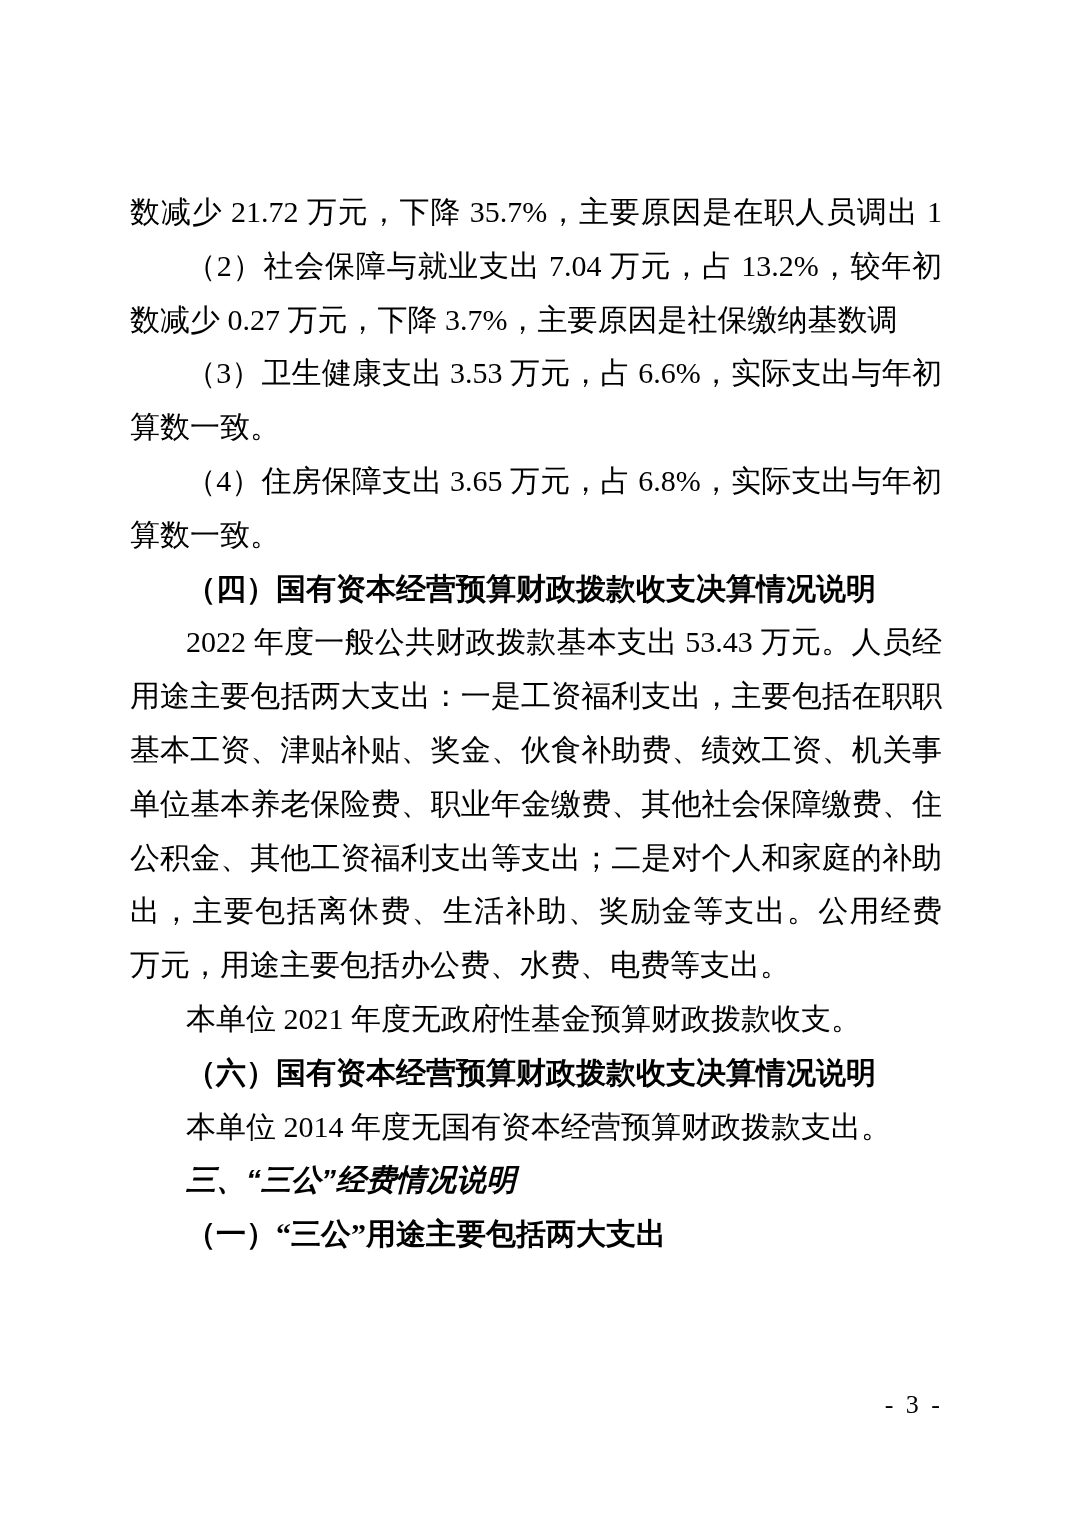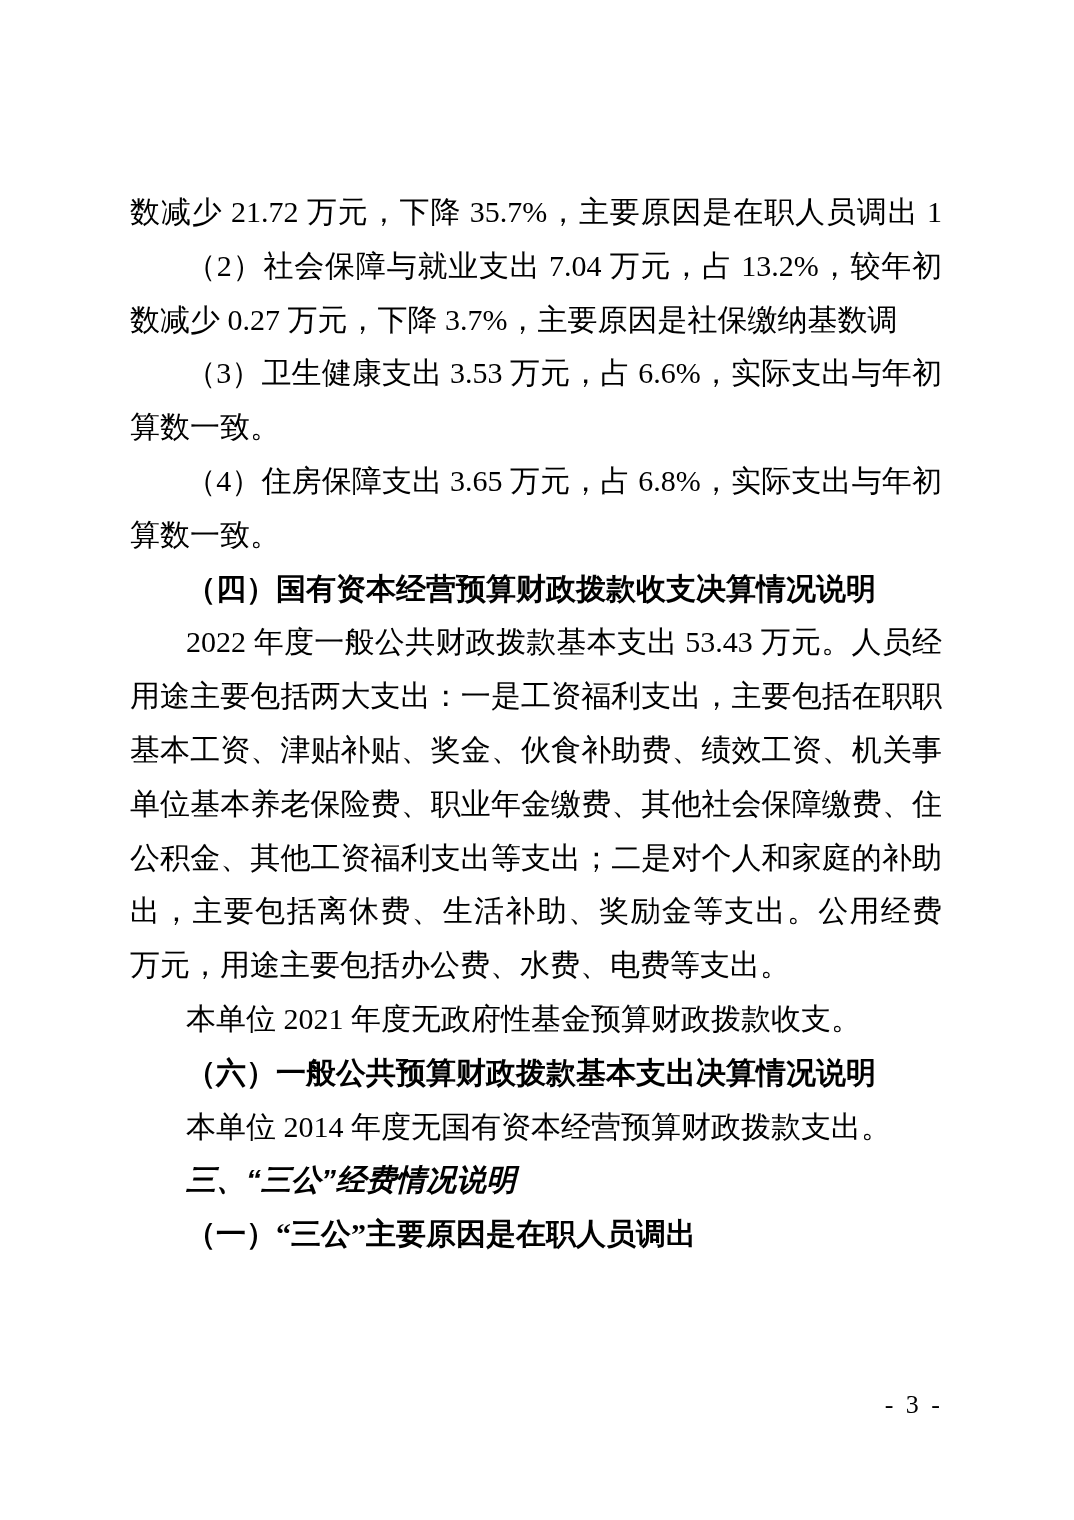--- a/index.html
+++ b/index.html
@@ -69,19 +69,19 @@
       <div class="line body">算数一致。</div>
       <div class="line kai-heading indent">（四）国有资本经营预算财政拨款收支决算情况说明</div>
       <div class="line body indent justify">2022 年度一般公共财政拨款基本支出 53.43 万元。人员经费</div>
       <div class="line body justify">用途主要包括两大支出：一是工资福利支出，主要包括在职职工</div>
       <div class="line body justify">基本工资、津贴补贴、奖金、伙食补助费、绩效工资、机关事业</div>
       <div class="line body justify">单位基本养老保险费、职业年金缴费、其他社会保障缴费、住房</div>
       <div class="line body justify">公积金、其他工资福利支出等支出；二是对个人和家庭的补助支</div>
       <div class="line body justify">出，主要包括离休费、生活补助、奖励金等支出。公用经费 0.20</div>
       <div class="line body">万元，用途主要包括办公费、水费、电费等支出。</div>
       <div class="line body indent">本单位 2021 年度无政府性基金预算财政拨款收支。</div>
-      <div class="line kai-heading indent">（六）一般公共预算财政拨款基本支出决算情况说明</div>
+      <div class="line kai-heading indent">（六）国有资本经营预算财政拨款收支决算情况说明</div>
       <div class="line body indent">本单位 2014 年度无国有资本经营预算财政拨款支出。</div>
       <div class="line hei-heading indent">三、“三公”经费情况说明</div>
-      <div class="line kai-heading indent">（一）“三公”主要原因是在职人员调出</div>
+      <div class="line kai-heading indent">（一）“三公”用途主要包括两大支出</div>
     </div>
   <div class="page-number">- 3 -</div>
 </div>
 
 </body></html>

